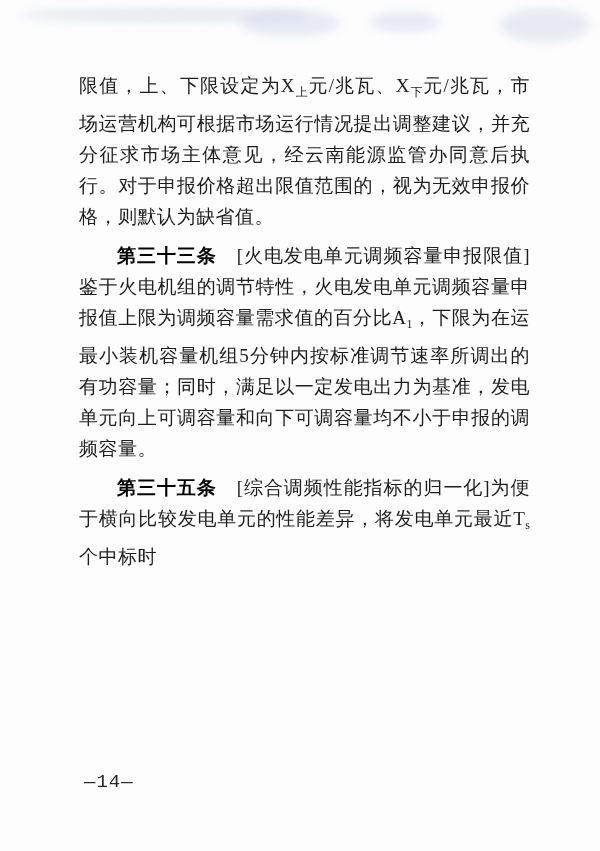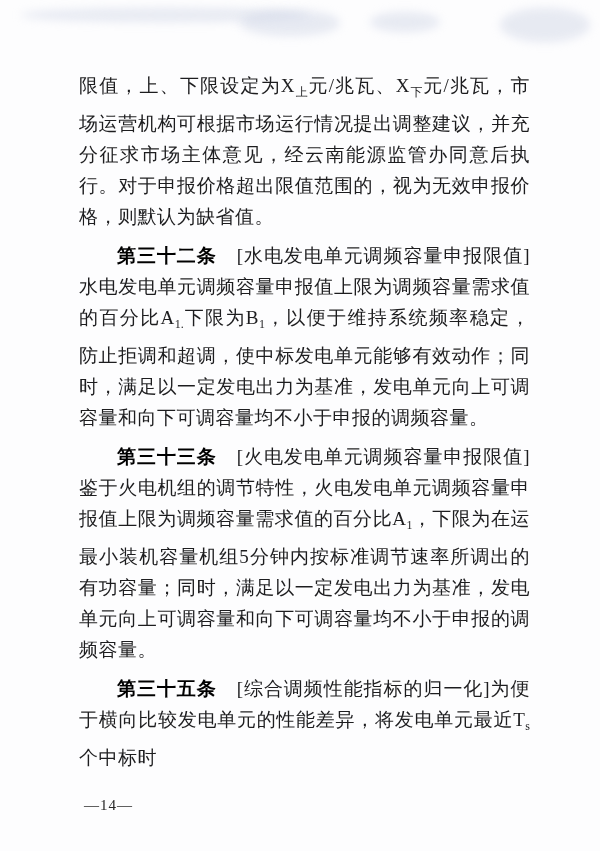--- a/index.html
+++ b/index.html
@@ -31,34 +31,34 @@
   .para { margin: 8px; }
   .para.indent { text-indent: 2em; }
   .seg-bold { font-weight: bold; color: #000; }
   .seg-sub {
     font-size: 12px;
     vertical-align: -4px;
     letter-spacing: 0;
   }
   .page-number {
     position: absolute;
-    left: 84px; top: 797px;
-    font-size: 15px;
+    left: 84px; top: 771px;
+    font-size: 19px;
     color: #272727;
     letter-spacing: 1px;
+    font-family: Liberation Mono, monospace;
   }
 </style>
 </head>
 <body>
 
 <div class="scan-artifact" style="left:20px; top:8px; width:290px; height:14px;"></div>
 <div class="scan-artifact" style="left:240px; top:10px; width:100px; height:26px;"></div>
 <div class="scan-artifact" style="left:370px; top:12px; width:70px; height:20px;"></div>
 <div class="scan-artifact" style="left:500px; top:8px; width:90px; height:34px;"></div>
 
 <div class="doc-body">
     <p class="para"><span>限值，上、下限设定为X</span><span class="seg-sub">上</span><span>元/兆瓦、X</span><span class="seg-sub">下</span><span>元/兆瓦，市场运营机构可根据市场运行情况提出调整建议，并充分征求市场主体意见，经云南能源监管办同意后执行。对于申报价格超出限值范围的，视为无效申报价格，则默认为缺省值。</span></p>
-    <p class="para indent"><span class="seg-bold">第三十二条</span><span>　[水电发电单元调频容量申报限值]水电发电单元调频容量申报值上限为调频容量需求值的百分比A</span><span class="seg-sub">1.</span><span>下限为B</span><span class="seg-sub">1</span><span>，以便于维持系统频率稳定，防止拒调和超调，使中标发电单元能够有效动作；同时，满足以一定发电出力为基准，发电单元向上可调容量和向下可调容量均不小于申报的调频容量。</span></p>
     <p class="para indent"><span class="seg-bold">第三十三条</span><span>　[火电发电单元调频容量申报限值]鉴于火电机组的调节特性，火电发电单元调频容量申报值上限为调频容量需求值的百分比A</span><span class="seg-sub">1</span><span>，下限为在运最小装机容量机组5分钟内按标准调节速率所调出的有功容量；同时，满足以一定发电出力为基准，发电单元向上可调容量和向下可调容量均不小于申报的调频容量。</span></p>
     <p class="para indent"><span class="seg-bold">第三十五条</span><span>　[综合调频性能指标的归一化]为便于横向比较发电单元的性能差异，将发电单元最近T</span><span class="seg-sub">s</span><span>个中标时</span></p>
   </div>
 
 <div class="page-number">—14—</div>
 
 </body></html>

